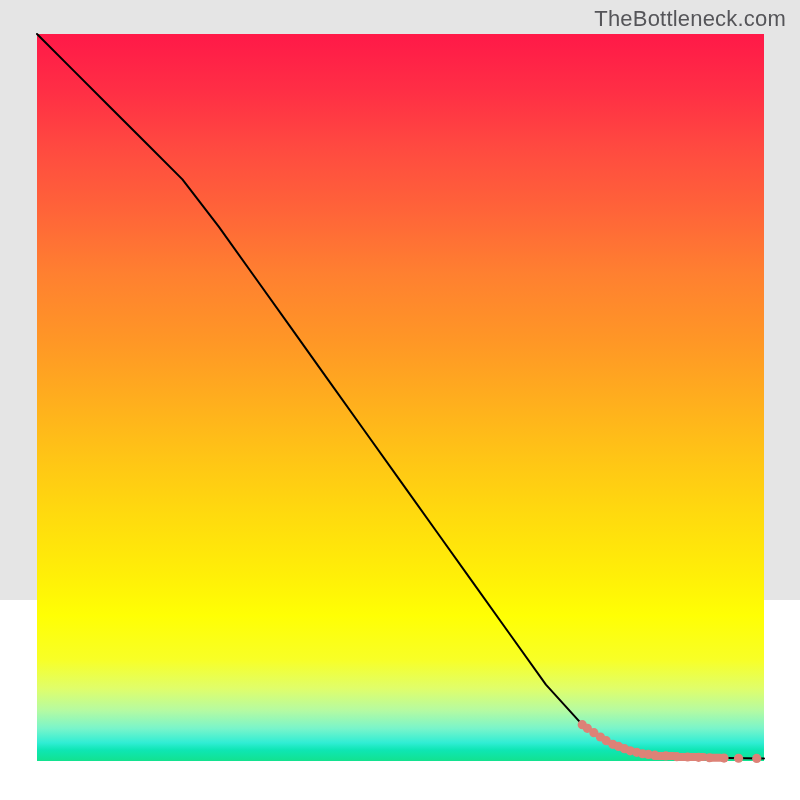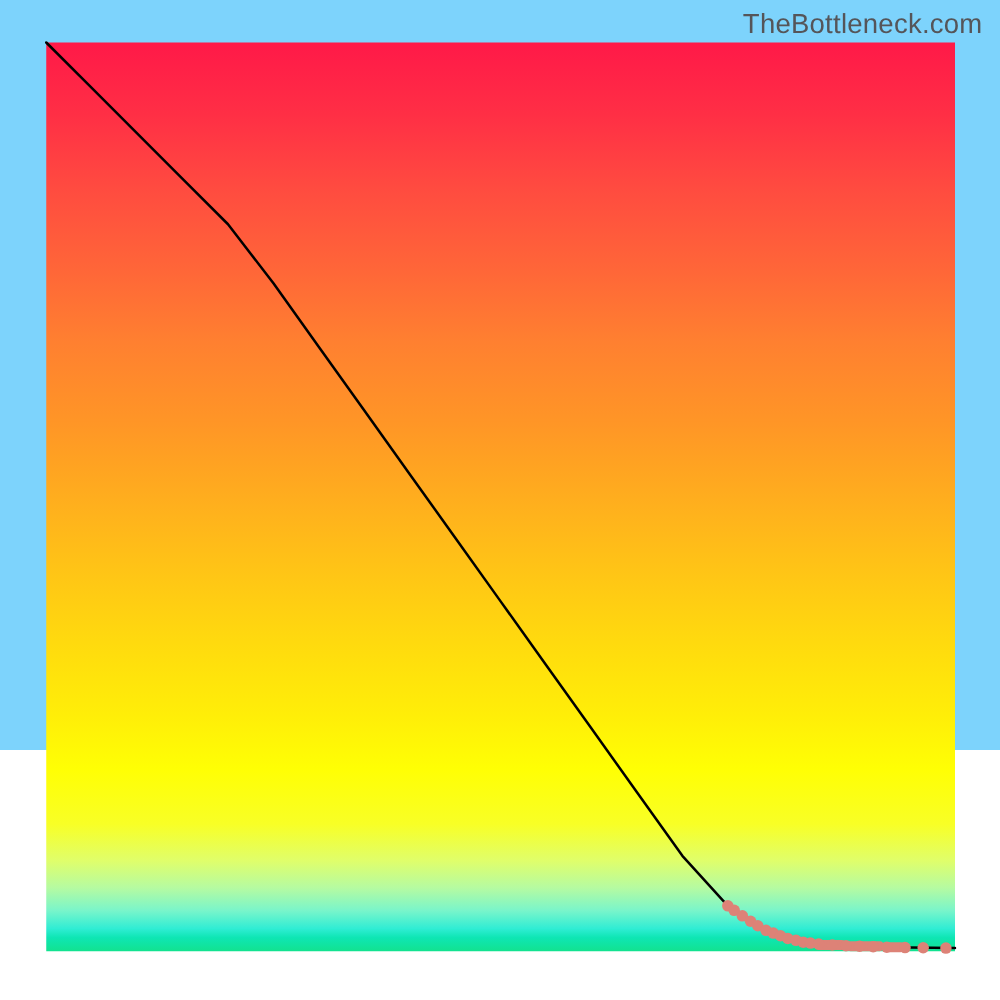--- a/index.html
+++ b/index.html
@@ -8,21 +8,21 @@
     width: 800px;
     height: 800px;
     background: #ffffff;
     font-family: Arial, Helvetica, sans-serif;
     overflow: hidden;
   }
   .frame {
     position: relative;
     width: 800px;
     height: 600px;
-    background: #7dd3fc;
+    background: #e5e5e5;
     box-sizing: border-box;
   }
   .watermark {
     position: absolute;
     top: 6px;
     right: 14px;
     color: #555559;
     font-size: 22px;
     font-weight: 500;
     letter-spacing: 0.2px;

